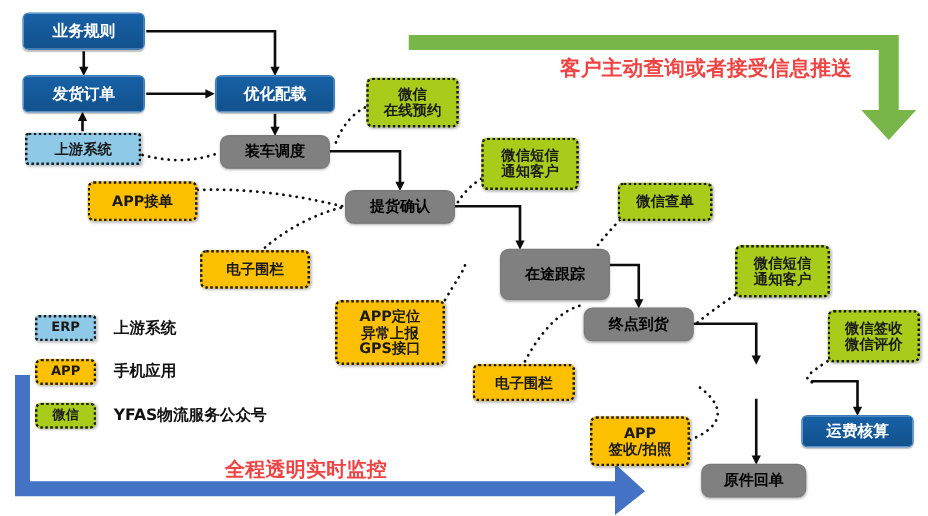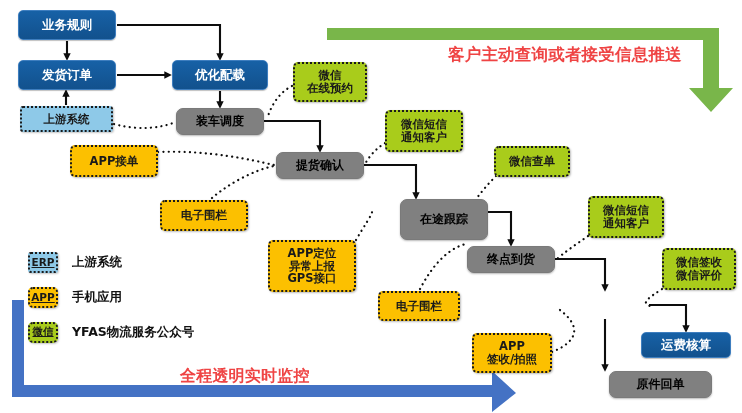--- a/index.html
+++ b/index.html
@@ -98,31 +98,30 @@
 
   
   #legend { position: absolute; left: 28px; top: 250px; z-index: 5; }
   .legend-row {
     display: flex;
     align-items: center;
     height: 24px;
     margin-bottom: 11px;
   }
   .legend-swatch {
-    width: 30px;
+    width: 49px;
     height: 21px;
     display: flex;
     align-items: center;
     justify-content: center;
     font-size: 10.5px;
     font-weight: bold;
     color: #1a1a1a;
     box-sizing: border-box;
     box-shadow: 1px 1px 2px rgba(0,0,0,0.22);
-    text-decoration: underline;
   }
   .sw-erp  { background: #8EC9E8; border: 2px dotted #1a1a1a; border-radius: 3px; }
   .sw-app  { background: #FCC000; border: 2px dotted #1a1a1a; border-radius: 5px; }
   .sw-wx   { background: #A9CC1B; border: 2px dotted #1a1a1a; border-radius: 5px; }
   .legend-label {
     margin-left: 14px;
     font-size: 12.5px;
     color: #111111;
     font-weight: bold;
     white-space: nowrap;
@@ -200,21 +199,21 @@
   </svg>
 
   <div class="node n-blue" id="n-business-rules" style="left: 18px; top: 10px; width: 98px; height: 30px;">业务规则</div>
   <div class="node n-blue" id="n-shipping-order" style="left: 18px; top: 60px; width: 98px; height: 30px;">发货订单</div>
   <div class="node n-ltblue" id="n-upstream-system" style="left: 20px; top: 106px; width: 93px; height: 26px;">上游系统</div>
   <div class="node n-blue" id="n-optimize-loading" style="left: 172px; top: 60px; width: 96px; height: 30px;">优化配载</div>
   <div class="node n-gray" id="n-loading-dispatch" style="left: 176px; top: 108px; width: 88px; height: 27px;">装车调度</div>
   <div class="node n-gray" id="n-pickup-confirm" style="left: 276px; top: 152px; width: 88px; height: 27px;">提货确认</div>
   <div class="node n-gray" id="n-in-transit" style="left: 372px; top: 199px; width: 88px; height: 41px; margin-left: 28px;">在途跟踪</div>
   <div class="node n-gray" id="n-arrival" style="left: 467px; top: 246px; width: 88px; height: 27px;">终点到货</div>
-  <div class="node n-gray" id="n-original-receipt" style="left: 561px; top: 371px; width: 103px; height: 27px; margin-left: 48px;">原件回单</div>
+  <div class="node n-gray" id="n-original-receipt" style="left: 561px; top: 371px; width: 84px; height: 27px;">原件回单</div>
   <div class="node n-blue" id="n-freight-accounting" style="left: 641px; top: 332px; width: 90px; height: 26px;">运费核算</div>
 
   <div class="node n-yellow" id="n-app-receive" style="left: 70px; top: 145px; width: 88px; height: 32px;">APP接单</div>
   <div class="node n-yellow" id="n-efence-1" style="left: 160px; top: 200px; width: 88px; height: 31px;">电子围栏</div>
   <div class="node n-yellow" id="n-app-gps" style="left: 268px; top: 240px; width: 88px; height: 52px;">APP定位
 异常上报
 GPS接口</div>
   <div class="node n-yellow" id="n-efence-2" style="left: 378px; top: 291px; width: 82px; height: 30px;">电子围栏</div>
   <div class="node n-yellow" id="n-app-sign" style="left: 472px; top: 333px; width: 80px; height: 40px;">APP
 签收/拍照</div>

